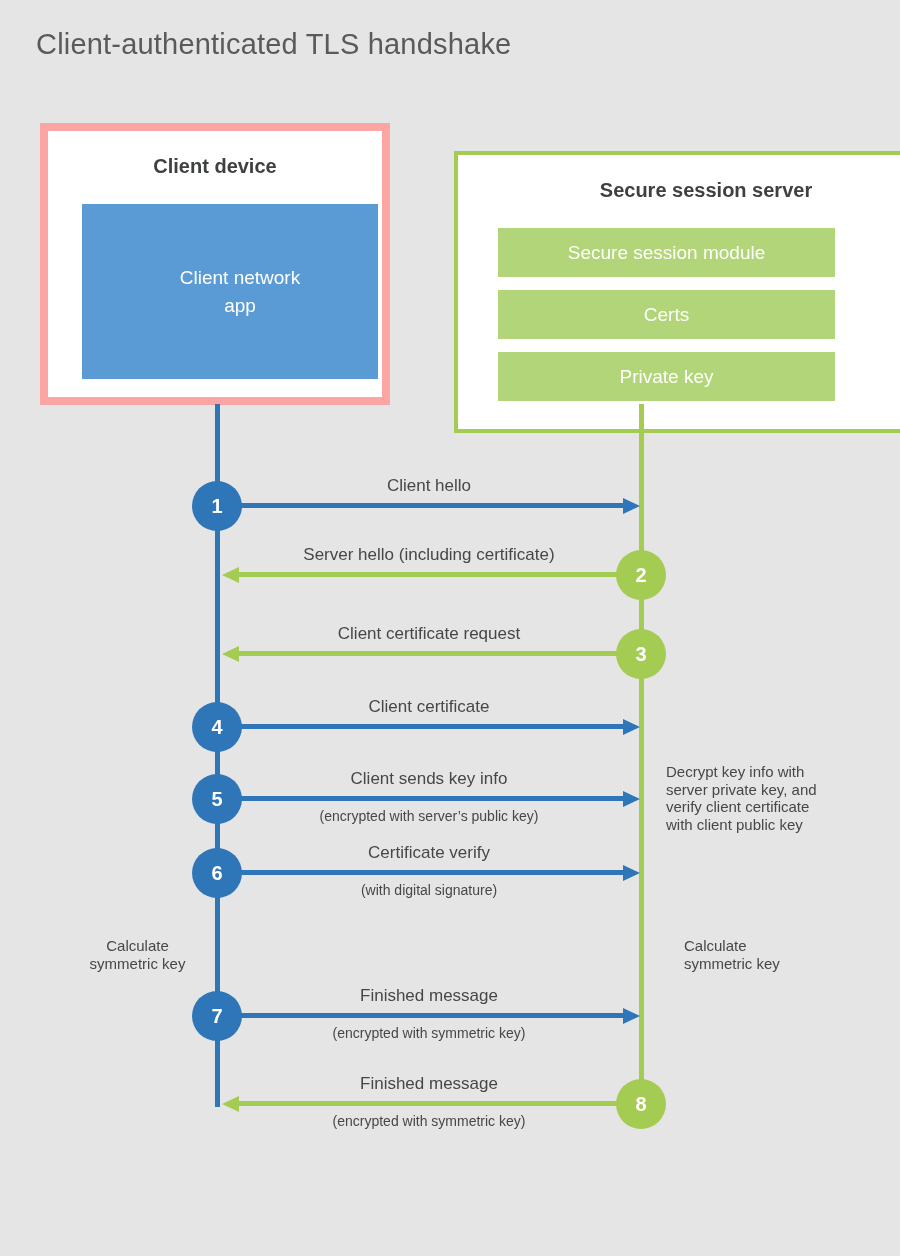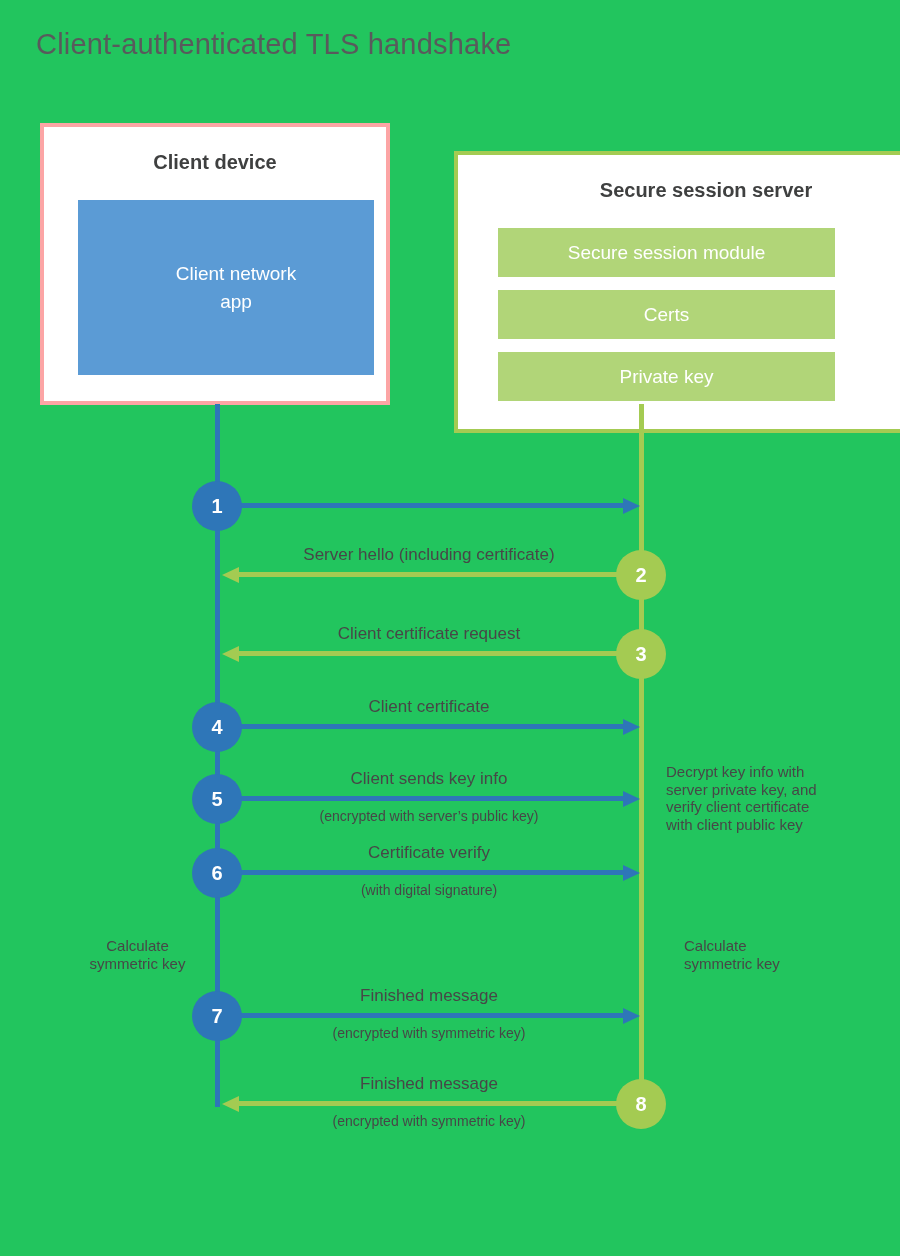--- a/index.html
+++ b/index.html
@@ -5,21 +5,21 @@
   html, body {
     margin: 0;
     padding: 0;
     background: #ffffff;
     font-family: "Liberation Sans", "DejaVu Sans", sans-serif;
   }
   .canvas {
     position: relative;
     width: 900px;
     height: 1256px;
-    background: #22c55e;
+    background: #e5e5e5;
     overflow: hidden;
   }
 
   
   .title {
     position: absolute;
     left: 36px;
     top: 28px;
     margin: 0;
     font-size: 29px;
@@ -32,21 +32,21 @@
   .actor-box {
     position: absolute;
     top: 123px;
     height: 282px;
     box-sizing: border-box;
     background: #ffffff;
   }
   .client-box {
     left: 40px;
     width: 350px;
-    border: 4px solid #fca5a5;
+    border: 8px solid #fca5a5;
   }
   .server-box {
     left: 454px;
     width: 504px;
     border: 4px solid #a4cb52;
     margin-top: 28px;
   }
   .box-title {
     margin-top: 24px;
     text-align: center;
@@ -226,20 +226,21 @@
     <div class="server-bar bar1">Secure session module</div>
     <div class="server-bar bar2">Certs</div>
     <div class="server-bar bar3">Private key</div>
   </div>
 
   <div class="vline vblue"></div>
   <div class="vline vgreen"></div>
 
   <div class="badge blue b-s1">1</div>
   <div class="arrow right a-s1"></div>
+  <div class="msg-label l-s1">Client hello</div>
 
   <div class="badge green b-s2">2</div>
   <div class="arrow left a-s2"></div>
   <div class="msg-label l-s2">Server hello (including certificate)</div>
 
   <div class="badge green b-s3">3</div>
   <div class="arrow left a-s3"></div>
   <div class="msg-label l-s3">Client certificate request</div>
 
   <div class="badge blue b-s4">4</div>

